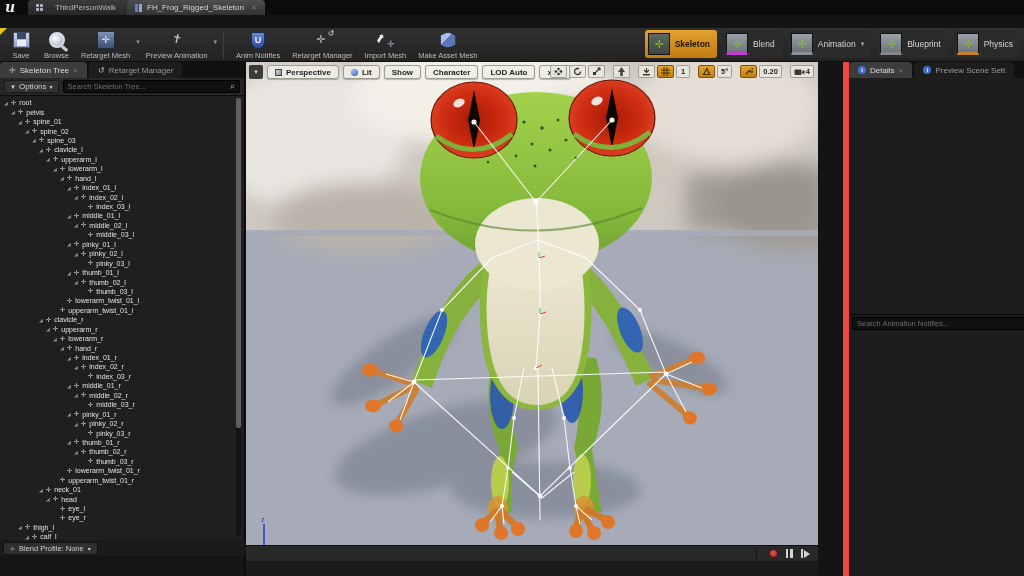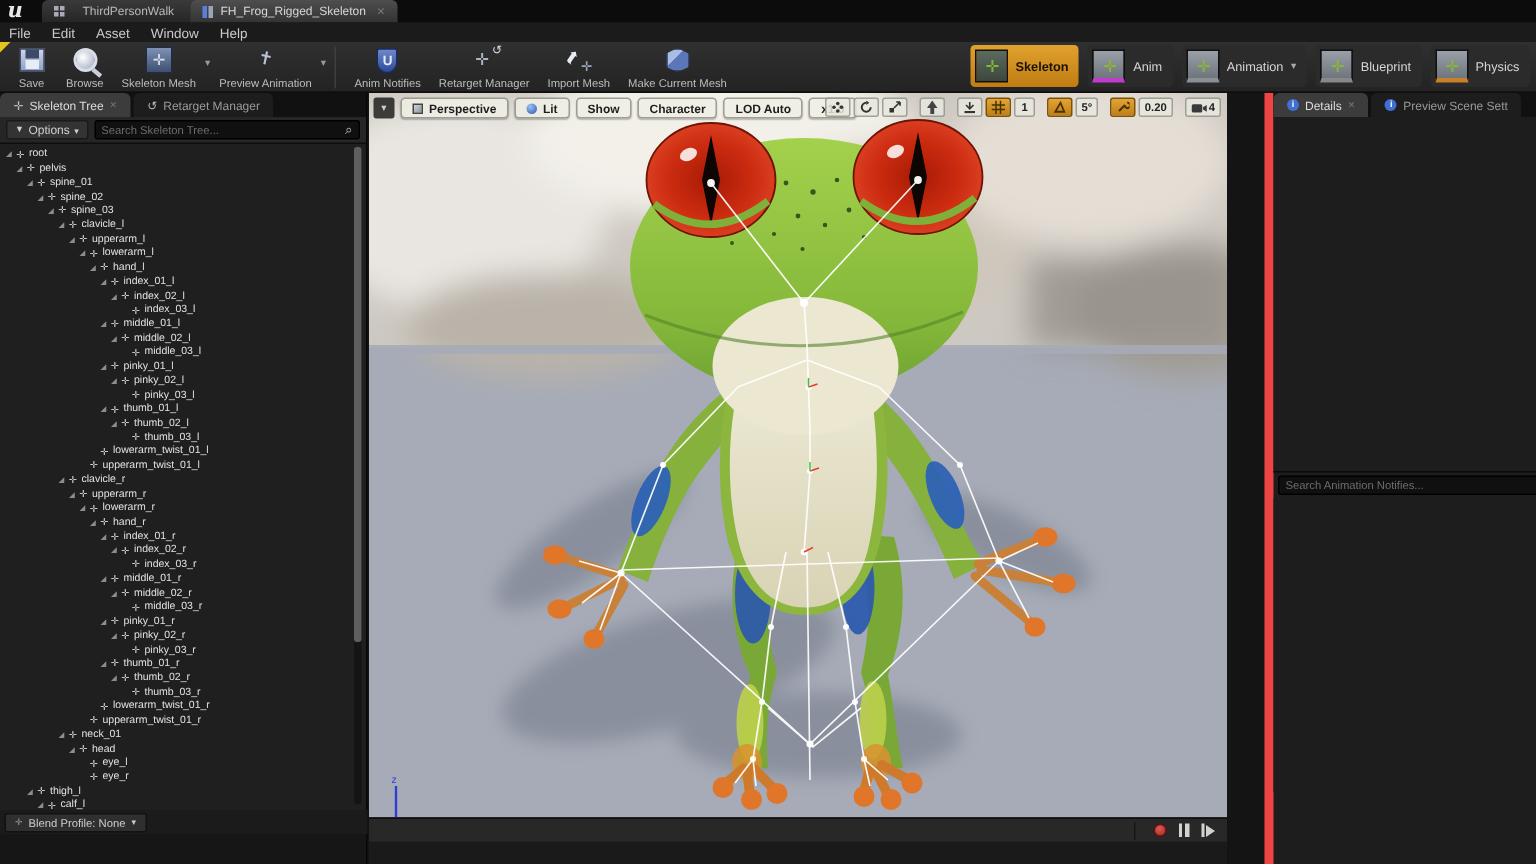--- a/index.html
+++ b/index.html
@@ -153,49 +153,41 @@
       <span>ThirdPersonWalk</span>
       <span class="close">✕</span>
     </div>
     <div class="wtab active" style="left:127px;">
       <span class="asset-ico"></span>
       <span>FH_Frog_Rigged_Skeleton</span>
       <span class="close">✕</span>
     </div>
   </div>
 
-  <div id="menubar">
-
-  <span class="menu-item">File</span>
-      <span class="menu-item">Edit</span>
-      <span class="menu-item">Asset</span>
-      <span class="menu-item">Window</span>
-      <span class="menu-item">Help</span>
-    </div>
 
   <div id="toolbar">
     <div id="unsaved-corner"></div>
     <div class="tb-left">
       <div class="tb-btn">
         <span class="tb-ico">
             <span class="ico-save"></span>
           </span>
         <span class="lab">Save</span>
       </div>
       <div class="tb-btn">
         <span class="tb-ico">
             <span class="ico-browse"></span>
           </span>
         <span class="lab">Browse</span>
       </div>
       <div class="tb-btn">
         <span class="tb-ico">
             <span class="ico-frame"></span>
           </span>
-        <span class="lab">Skeleton Mesh</span>
+        <span class="lab">Retarget Mesh</span>
       </div>
       <span class="tb-drop">▾</span>
       <div class="tb-btn">
         <span class="tb-ico">
             <span class="ico-runner"></span>
           </span>
         <span class="lab">Preview Animation</span>
       </div>
       <span class="tb-drop">▾</span>
       <span class="tb-sep"></span>
@@ -214,31 +206,31 @@
       <div class="tb-btn">
         <span class="tb-ico">
             <span class="ico-import"></span>
           </span>
         <span class="lab">Import Mesh</span>
       </div>
       <div class="tb-btn">
         <span class="tb-ico">
             <span class="ico-cube"></span>
           </span>
-        <span class="lab">Make Current Mesh</span>
+        <span class="lab">Make Asset Mesh</span>
       </div>
     </div>
     <div class="tb-modes">
       <div class="mode-btn active">
         <span class="mode-thumb"></span>
         <span class="lab">Skeleton</span>
       </div>
       <div class="mode-btn">
         <span class="mode-thumb m-mesh"></span>
-        <span class="lab">Anim</span>
+        <span class="lab">Blend</span>
       </div>
       <div class="mode-btn">
         <span class="mode-thumb m-anim"></span>
         <span class="lab">Animation</span>
         <span class="mode-drop">▾</span>
       </div>
       <div class="mode-btn">
         <span class="mode-thumb m-bp"></span>
         <span class="lab">Blueprint</span>
       </div>

